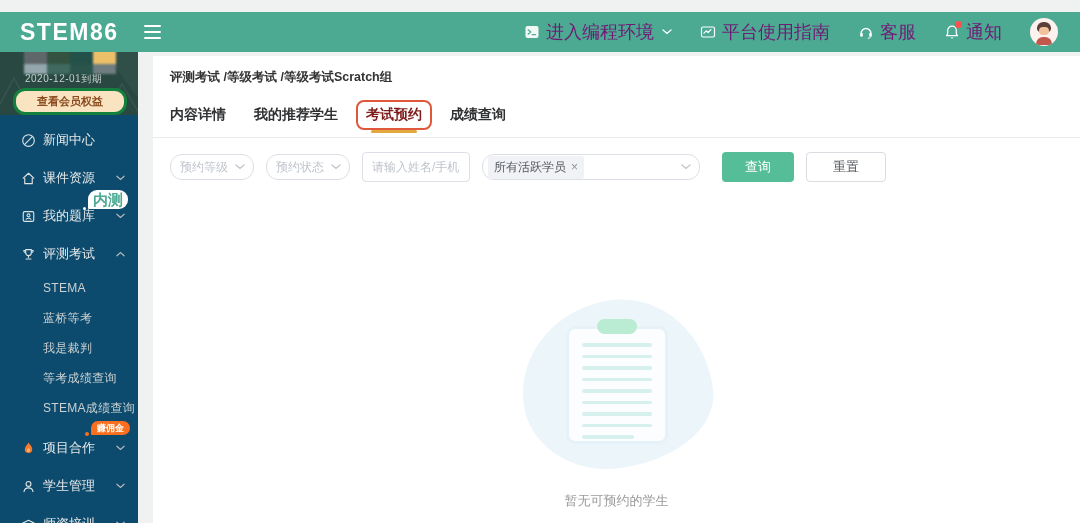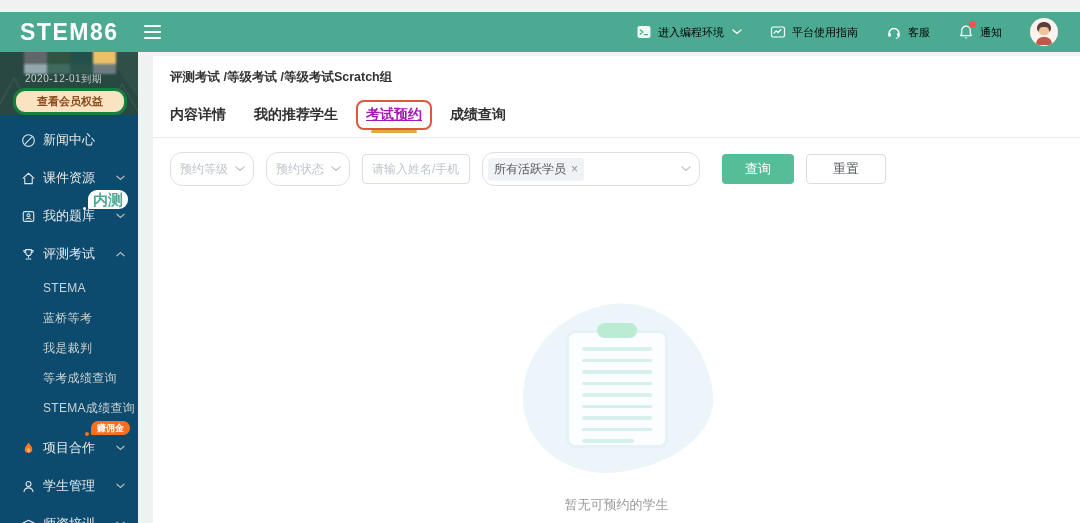--- a/index.html
+++ b/index.html
@@ -10,21 +10,21 @@
   }
   
   .topbar{
     position:absolute;top:0;left:0;width:1080px;height:40px;
     background:#4caa92;display:flex;align-items:center;z-index:30;margin-top:12px;
   }
   .logo{color:#fff;font-size:23px;font-weight:800;letter-spacing:1.5px;margin-left:20px;cursor:pointer;}
   .hamburger{margin-left:26px;display:flex;flex-direction:column;gap:4px;cursor:pointer;}
   .hamburger span{display:block;width:17px;height:2px;background:#fff;border-radius:1px;}
   .topbar-right{margin-left:auto;display:flex;align-items:center;gap:28px;padding-right:22px;}
-  .tb-item{display:flex;align-items:center;gap:6px;color:#000000;font-size:11px;cursor:pointer;white-space:nowrap;}
+  .tb-item{display:flex;align-items:center;gap:6px;color:#701a75;font-size:18px;cursor:pointer;white-space:nowrap;}
   .tb-item svg{display:block;}
   .chev{margin-left:2px;}
   .bell-wrap{position:relative;}
   .bell-dot{position:absolute;top:-3px;right:-2px;width:7px;height:7px;border-radius:50%;background:#fa5151;}
   .avatar{width:28px;height:28px;border-radius:50%;background:#fdf2ee;position:relative;overflow:hidden;cursor:pointer;}
   .avatar .av-hair{position:absolute;top:4px;left:7px;width:14px;height:10px;border-radius:7px 7px 4px 4px;background:#5a4038;}
   .avatar .av-face{position:absolute;top:9px;left:9px;width:10px;height:8px;border-radius:4px;background:#f0c39c;}
   .avatar .av-shirt{position:absolute;bottom:1px;left:6px;width:16px;height:8px;border-radius:7px 7px 0 0;background:#c2574b;}
 
   
@@ -75,29 +75,29 @@
   
   .content{position:absolute;top:40px;left:138px;right:0;bottom:0;background:#f0f1f1;}
   .card{position:absolute;left:15px;top:16px;right:0;bottom:0;background:#ffffff;}
   .breadcrumb{padding:13px 0 0 17px;font-size:12.5px;font-weight:700;color:#333;}
   .tabs-wrap{position:relative;margin-top:12px;padding-left:17px;border-bottom:1px solid #e8ebee;}
   .tabs{display:flex;gap:28px;}
   .tab{
     position:relative;font-size:14px;font-weight:700;color:#303133;
     padding:8px 0 13px;cursor:pointer;white-space:nowrap;
   }
-  .tab.active{color:#a21caf;text-decoration:underline;}
+  .tab.active{color:#7f1d1d;}
   .tab-underline{position:absolute;left:50%;transform:translateX(-50%);bottom:4px;width:46px;height:3.5px;border-radius:2px;background:#e2a93d;}
   .hl-box{
     position:absolute;left:-10px;right:-10px;top:2px;bottom:7px;
     border:2px solid #e0583c;border-radius:8px;pointer-events:none;
   }
   .filters{display:flex;align-items:center;gap:12px;padding-left:17px;margin-top:14px;}
   .fbox{
-    height:34px;border:1px solid #dcdfe6;border-radius:12px;background:#fff;
+    height:26px;border:1px solid #dcdfe6;border-radius:12px;background:#fff;
     display:flex;align-items:center;font-size:12px;color:#bfc4cc;cursor:pointer;box-sizing:border-box;
   }
   .fbox .ph{flex:1;padding-left:9px;white-space:nowrap;overflow:hidden;}
   .fbox .sel-chev{padding:0 8px 0 4px;color:#c0c4cc;display:flex;}
   .sel-level{width:84px;}
   .sel-status{width:84px;}
   .name-input{
     width:108px;height:30px;border:1px solid #dcdfe6;border-radius:4px;box-sizing:border-box;
     font-size:12px;padding:0 9px;color:#606266;outline:none;font-family:inherit;
   }

